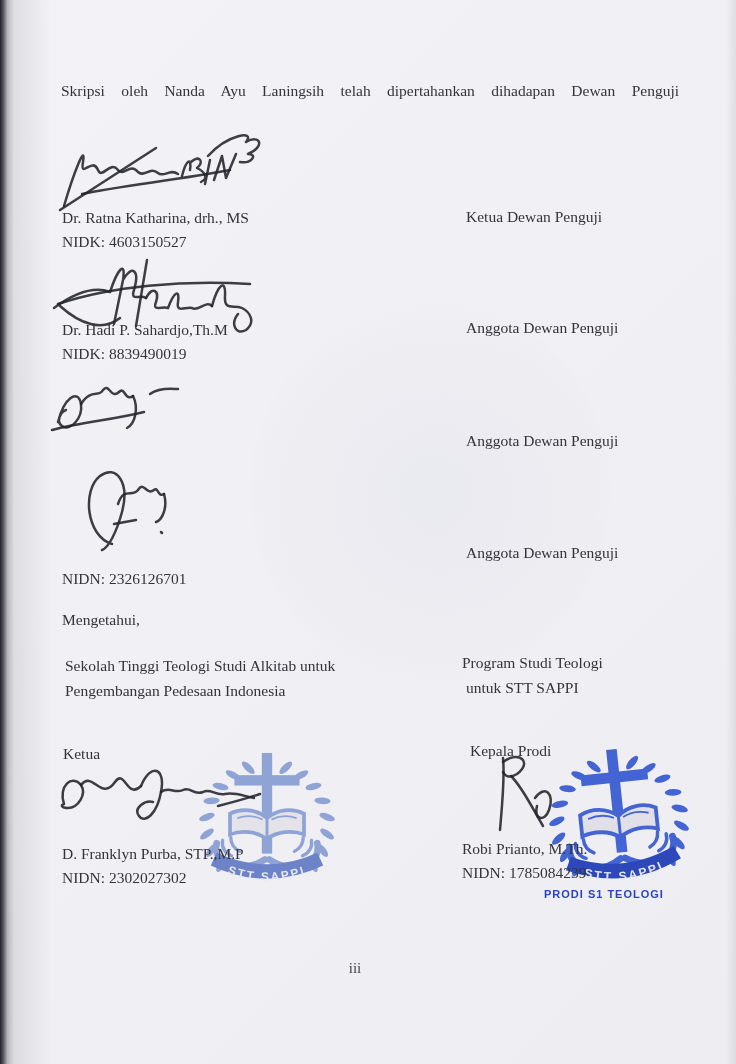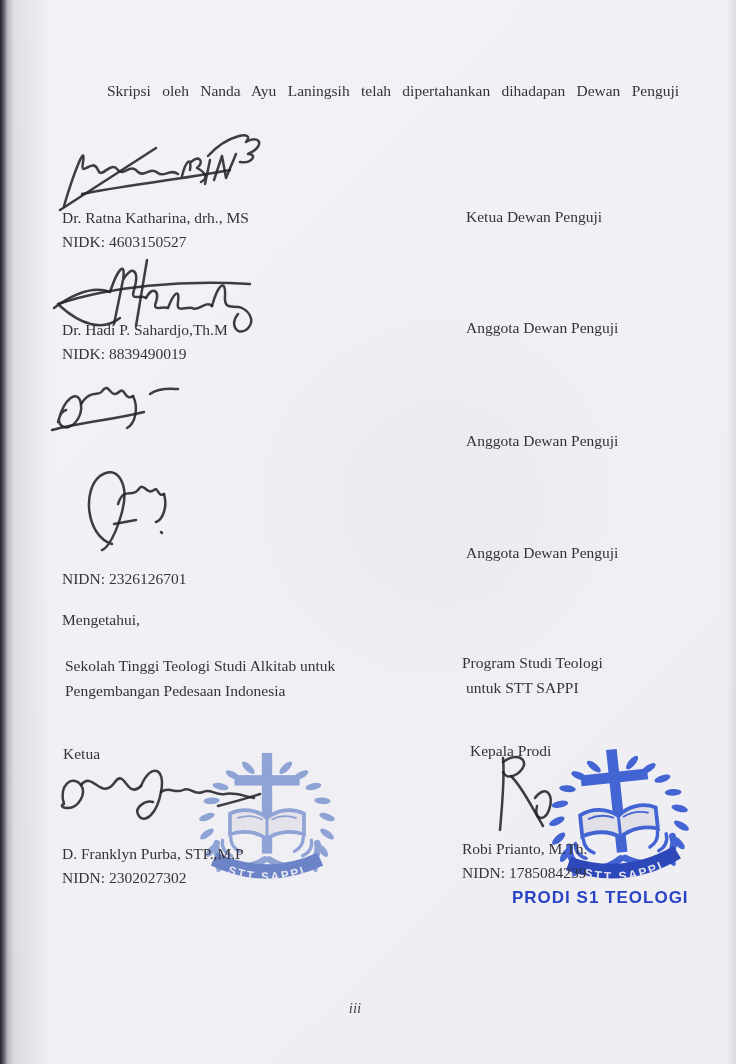--- a/index.html
+++ b/index.html
@@ -14,31 +14,31 @@
   .edge-left{position:absolute;left:0;top:0;width:14px;height:1064px;
     background:linear-gradient(90deg,#23222a 0%,#55525c 22%,rgba(90,88,100,.25) 55%,rgba(90,88,100,0) 100%);}
   .edge-left-shade{position:absolute;left:0;top:0;width:52px;height:1064px;
     background:linear-gradient(90deg,rgba(50,48,60,.14),rgba(50,48,60,0));}
   .edge-right-shade{position:absolute;right:0;top:0;width:10px;height:1064px;
     background:linear-gradient(270deg,rgba(60,58,70,.10),rgba(60,58,70,0));}
   .ghost-watermark{position:absolute;left:250px;top:300px;width:360px;height:380px;border-radius:50%;
     background:radial-gradient(circle,rgba(120,140,195,.055) 0%,rgba(120,140,195,.025) 55%,rgba(120,140,195,0) 75%);}
   .txt{position:absolute;font-size:15.5px;line-height:20px;white-space:nowrap;}
   .intro{position:absolute;left:61px;top:78px;width:618px;font-size:15.5px;line-height:26px;}
-  .intro .l1{text-align:justify;text-align-last:justify;margin-left:46px;}
+  .intro .l1{text-align:justify;text-align-last:justify;}
   .sig{position:absolute;mix-blend-mode:multiply;}
   .sig path{fill:none;stroke:#26252d;stroke-width:2.5;stroke-linecap:round;stroke-linejoin:round;opacity:.88;}
   .stamp{position:absolute;mix-blend-mode:multiply;}
   .stamp-left{left:193px;top:748px;width:148px;height:152px;opacity:.78;--c1:#7b97d8;--c2:#4b6cc6;--pg:#f1f0f4;}
   .stamp-right{left:543px;top:744px;width:152px;height:156px;opacity:.95;transform:rotate(-6deg);--c1:#3d63dd;--c2:#2443c0;--pg:#f1f0f4;}
   .stamp svg{width:100%;height:100%;}
-  .prodi-line{position:absolute;left:512px;top:888px;width:176px;text-align:right;
-    font-family:"Liberation Sans","DejaVu Sans",sans-serif;font-weight:bold;font-size:17px;
+  .prodi-line{position:absolute;left:544px;top:888px;width:176px;text-align:left;
+    font-family:"Liberation Sans","DejaVu Sans",sans-serif;font-weight:bold;font-size:11px;
     letter-spacing:1px;color:#2b48cf;mix-blend-mode:multiply;white-space:nowrap;}
-  .pagenum{position:absolute;left:300px;top:1000px;width:110px;text-align:center;font-size:15px;color:#45444c;font-style:italic;}
+  .pagenum{position:absolute;left:300px;top:960px;width:110px;text-align:center;font-size:15px;color:#45444c;}
 </style>
 </head>
 <body>
 
 <div class="page">
 
   <div class="ghost-watermark"></div>
 
   <div class="intro">
     <div class="l1">Skripsi oleh Nanda Ayu Laningsih telah dipertahankan dihadapan Dewan Penguji</div>

